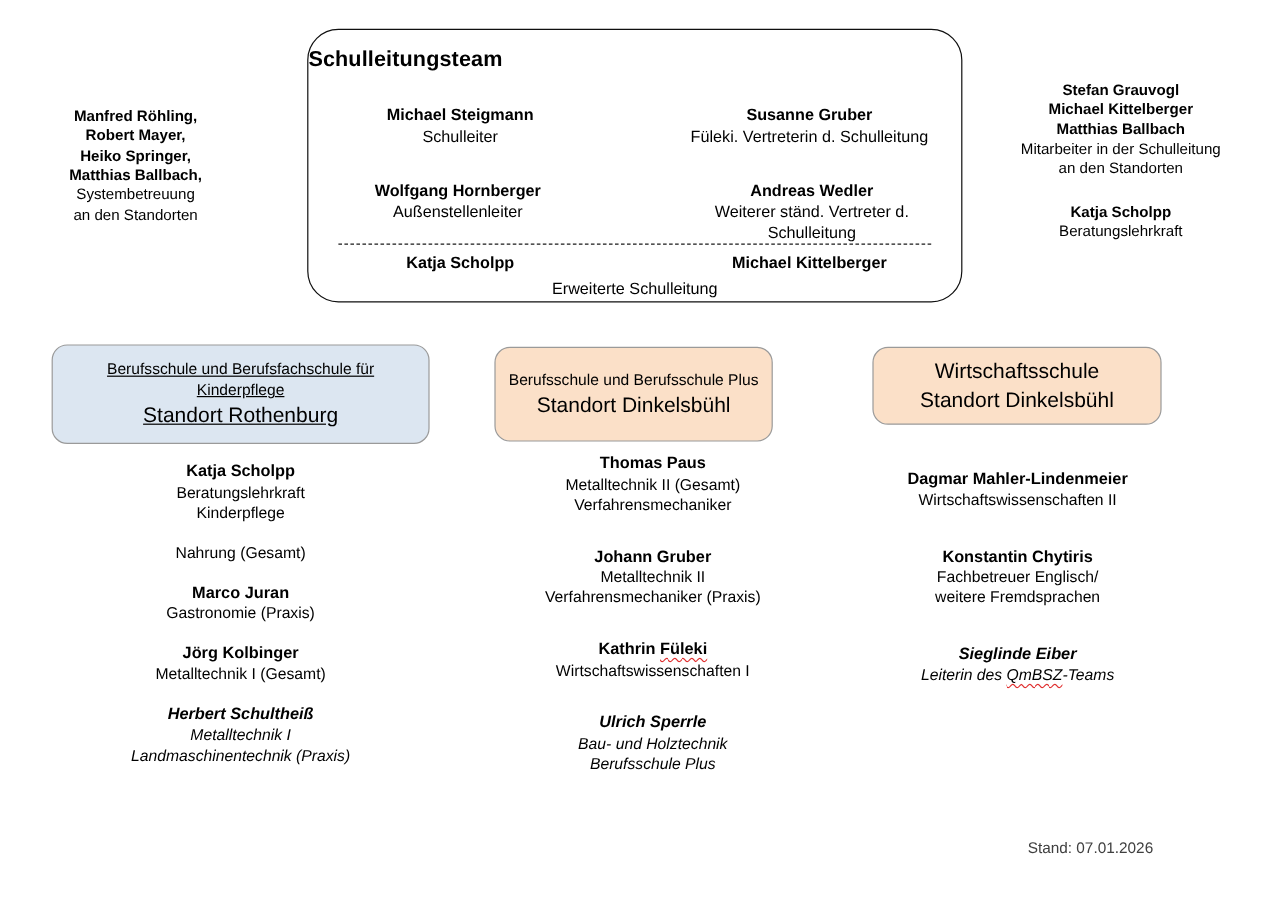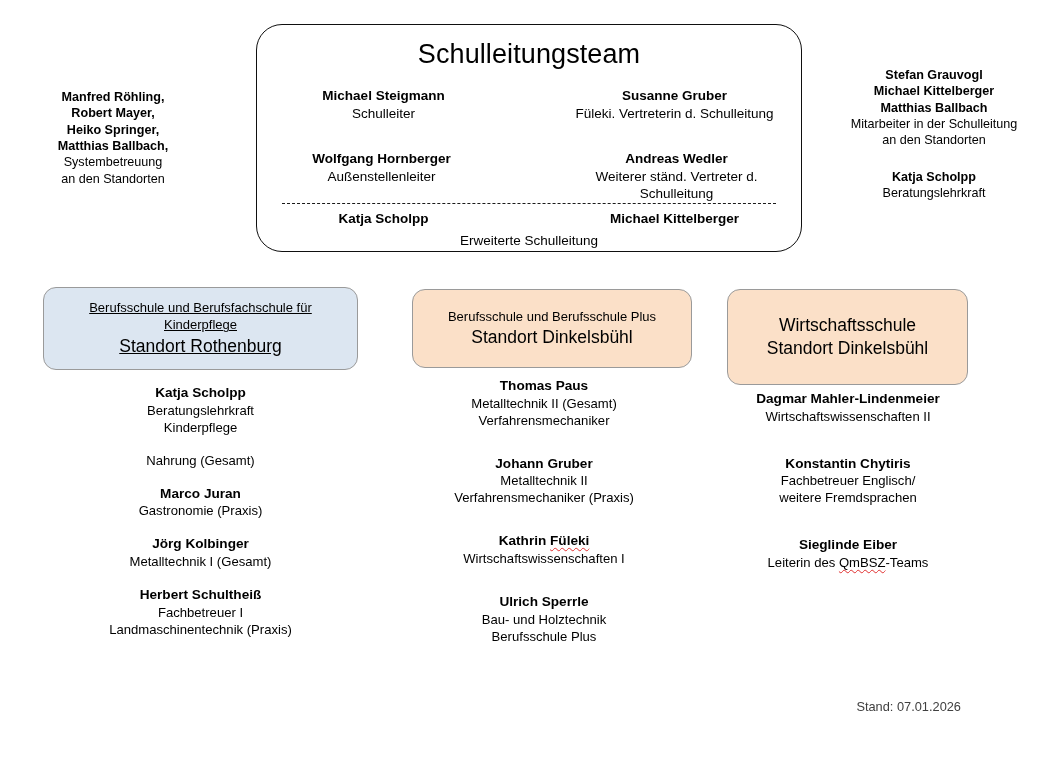--- a/index.html
+++ b/index.html
@@ -42,23 +42,23 @@
     left: 256px;
     top: 24px;
     width: 546px;
     height: 228px;
     border: 1.6px solid #0f0f0f;
     border-radius: 26px;
     background: #ffffff;
     box-sizing: border-box;
   }
   .header-title {
-    text-align: center;
-    font-size: 27px;
-    font-weight: normal;
+    text-align: left;
+    font-size: 18px;
+    font-weight: bold;
     letter-spacing: .1px;
     margin-top: 15px;
     line-height: 1.1;
   }
 
   .duo-row {
     position: absolute;
     display: flex;
     width: 100%;
     box-sizing: border-box;
@@ -141,43 +141,43 @@
     line-height: 1.32;
     font-weight: normal;
     margin-top: 1px;
   }
   #dept-box-0 {
     left: 43px; top: 287px; width: 315px; height: 83px;
     background: #dce6f1;
     text-decoration: underline;
   }
   #dept-box-1 {
-    left: 412px; top: 289px; width: 280px; height: 79px;
+    left: 412px; top: 289px; width: 232px; height: 79px;
     background: #fbe0c8;
   }
   #dept-box-2 {
-    left: 727px; top: 289px; width: 241px; height: 96px;
+    left: 727px; top: 289px; width: 241px; height: 65px;
     background: #fbe0c8;
   }
   
   #dept-box-2 .dept-sub { font-size: 17.5px; line-height: 1.32; }
   #dept-box-2 .dept-main { margin-top: 0; }
 
   
   .staff-col {
     position: absolute;
     text-align: center;
     font-size: 13.3px;
   }
   #staff-col-0 { left: 68px;  top: 384px; width: 265px; }
   #staff-col-1 { left: 428px; top: 377px; width: 232px; }
   #staff-col-2 { left: 718px; top: 390px; width: 260px; }
 
   .staff-entry { margin-bottom: 18px; }
-  .staff-entry:last-child { margin-bottom: 0; }
+  .staff-entry:last-child { margin-bottom: 0; font-style: italic; }
   .staff-entry .nm { font-size: 13.6px; }
   .staff-entry .rl { font-size: 13.1px; }
 
   
   #staff-col-0 .staff-entry { margin-bottom: 16px; }
   #staff-col-1 .staff-entry { margin-bottom: 26px; }
   #staff-col-2 .staff-entry { margin-bottom: 30px; }
 
   
   .squiggle {
@@ -290,21 +290,21 @@
     <div class="staff-entry">
       <span class="nm">Marco Juran</span>
       <span class="rl">Gastronomie (Praxis)</span>
     </div>
     <div class="staff-entry">
       <span class="nm">Jörg Kolbinger</span>
       <span class="rl">Metalltechnik I (Gesamt)</span>
     </div>
     <div class="staff-entry">
       <span class="nm">Herbert Schultheiß</span>
-      <span class="rl">Fachbetreuer I</span>
+      <span class="rl">Metalltechnik I</span>
       <span class="rl">Landmaschinentechnik (Praxis)</span>
     </div>
   </div>
 
   <div class="staff-col" id="staff-col-1">
     <div class="staff-entry">
       <span class="nm">Thomas Paus</span>
       <span class="rl">Metalltechnik II (Gesamt)</span>
       <span class="rl">Verfahrensmechaniker</span>
     </div>

